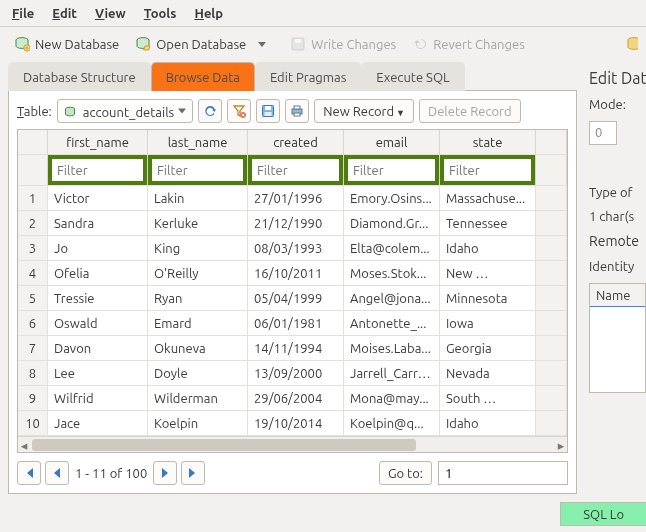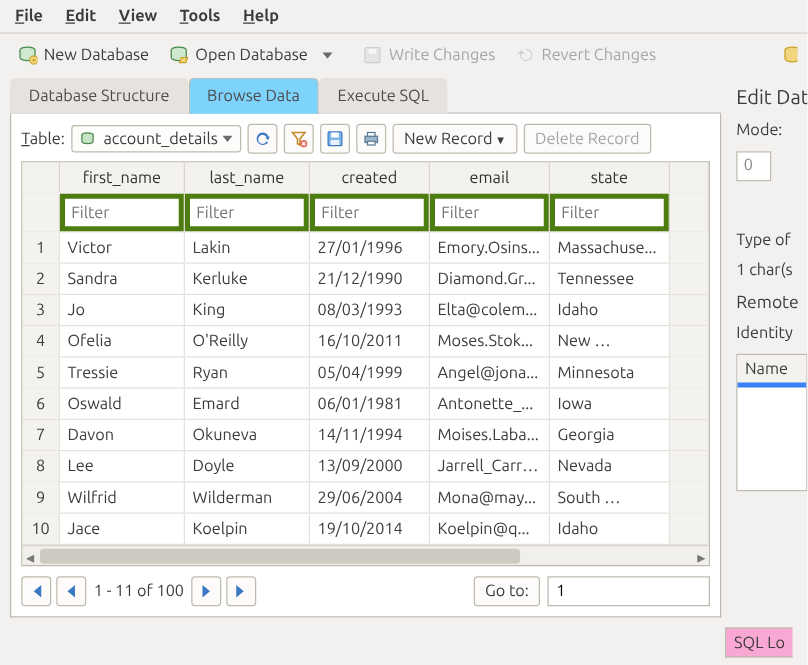--- a/index.html
+++ b/index.html
@@ -8,21 +8,21 @@
 .menubar .menu-item { padding: 3px 8px; cursor: pointer; font-weight: bold; }
 .menubar .menu-item u { text-decoration: underline; }
 .toolbar { display: flex; align-items: center; gap: 4px; padding: 6px 8px; }
 .tool-btn { display: inline-flex; align-items: center; gap: 5px; padding: 3px 6px; white-space: nowrap; }
 .tool-btn.disabled { color: #a6a6a6; }
 .main { display: flex; }
 .left-pane { width: 585px; padding: 0 8px; }
 .right-pane { flex: 1; padding: 8px 0 8px 4px; white-space: nowrap; overflow: hidden; }
 .tabs { display: flex; border-bottom: 1px solid #bfbab0; }
 .tab { padding: 7px 14px; border: 1px solid transparent; border-bottom: none; position: relative; top: 1px; background: #e6e3de; border-radius: 5px 5px 0 0; margin-right: 0px; color:#4c4c4c;}
-.tab.active { background: #7dd3fc; border-color: #bfbab0; }
+.tab.active { background: #f97316; border-color: #bfbab0; }
 .tab-body { background: #fff; border: 1px solid #bfbab0; border-top: none; padding: 8px; }
 .browse-row { display: flex; align-items: center; gap: 5px; margin-bottom: 6px; }
 .label u { text-decoration: underline; }
 .combo { border: 1px solid #bfbab0; background: #fdfdfc; padding: 3px 18px 3px 6px; border-radius: 3px; position: relative; min-width: 134px; }
 .combo::after { content: ""; position: absolute; right: 6px; top: 50%; width: 0; height: 0; border-left: 4px solid transparent; border-right: 4px solid transparent; border-top: 5px solid #6b6b6b; transform: translateY(-50%); }
 .icon-btn { width: 24px; height: 24px; border: 1px solid #bfbab0; border-radius: 3px; display: inline-flex; align-items: center; justify-content: center; background: #fcfbf9; }
 .text-btn { border: 1px solid #bfbab0; border-radius: 3px; padding: 4px 8px; background: #fcfbf9; }
 .text-btn.disabled { color: #a6a6a6; }
 .grid { border: 1px solid #bfbab0; background: #fff; overflow: hidden; }
 .grid-row { display: flex; border-bottom: 1px solid #e4e1dc; }
@@ -40,22 +40,22 @@
 .footer { display: flex; align-items: center; justify-content: space-between; padding-top: 8px; }
 .nav { display: flex; align-items: center; gap: 4px; }
 .nav .icon-btn svg{width:12px;height:12px;}
 .pager { font-size: 13px; padding: 0 2px; }
 .goto-wrap { display: flex; align-items: flex-start; gap: 6px; padding-left: 38px; }
 .goto-input { border: 1px solid #bfbab0; padding: 4px 6px; width: 130px; background:#fff;}
 .right-pane .heading { font-size: 16px; margin-bottom: 10px; }
 .right-pane .row { margin-bottom: 10px; }
 .right-pane .cell-box { border: 1px solid #bfbab0; background:#fff; padding: 3px 5px; color:#888; height: 24px; width: 28px; overflow:hidden;}
 .right-pane .namebox { border: 1px solid #bfbab0; background:#fff; height:110px; margin-top:4px; display:flex; align-items:flex-start;}
-.right-pane .namebox .nh { background:#f4f2ee; border-bottom:4px solid #3b82f6; width:100%; padding:4px 6px;}
-.right-bottom{ position:absolute; bottom:6px; right:12px; padding:4px 6px; border:1px solid #bfbab0; border-right:none; background:#f9a8d4;}
+.right-pane .namebox .nh { background:#f4f2ee; border-bottom:1px solid #3b82f6; width:100%; padding:4px 6px;}
+.right-bottom{ position:absolute; bottom:6px; right:0; padding:4px 22px; border:1px solid #bfbab0; border-right:none; background:#86efac;}
 svg { display:block; }
 .dropdown-caret{ width:12px; display:inline-flex; justify-content:center;}
 </style>
 </head>
 <body>
 
 <div class="menubar">
   <div class="menu-item"><u>F</u>ile</div>
   <div class="menu-item"><u>E</u>dit</div>
   <div class="menu-item"><u>V</u>iew</div>
@@ -118,20 +118,21 @@
       </span>
   </div>
 </div>
 
 <div class="main">
 <div class="left-pane">
 
   <div class="tabs">
     <div class="tab"><span>Database Structure</span></div>
     <div class="tab active"><span>Browse Data</span></div>
+    <div class="tab"><span>Edit Pragmas</span></div>
     <div class="tab"><span>Execute SQL</span></div>
   </div>
 
   <div class="tab-body">
     <div class="browse-row">
       <span class="label"><u>T</u>able:</span>
       <div class="combo">
         <span style="display:inline-block;vertical-align:middle;"><svg width="12" height="12">
                 <ellipse cx="6" cy="3" rx="4.5" ry="1.8" fill="#c7e4c7" stroke="#4a8a4a"></ellipse>
                 <path d="M1.5 3v5c0 1 2 1.8 4.5 1.8S10.5 9 10.5 8V3" fill="#c7e4c7" stroke="#4a8a4a"></path>

